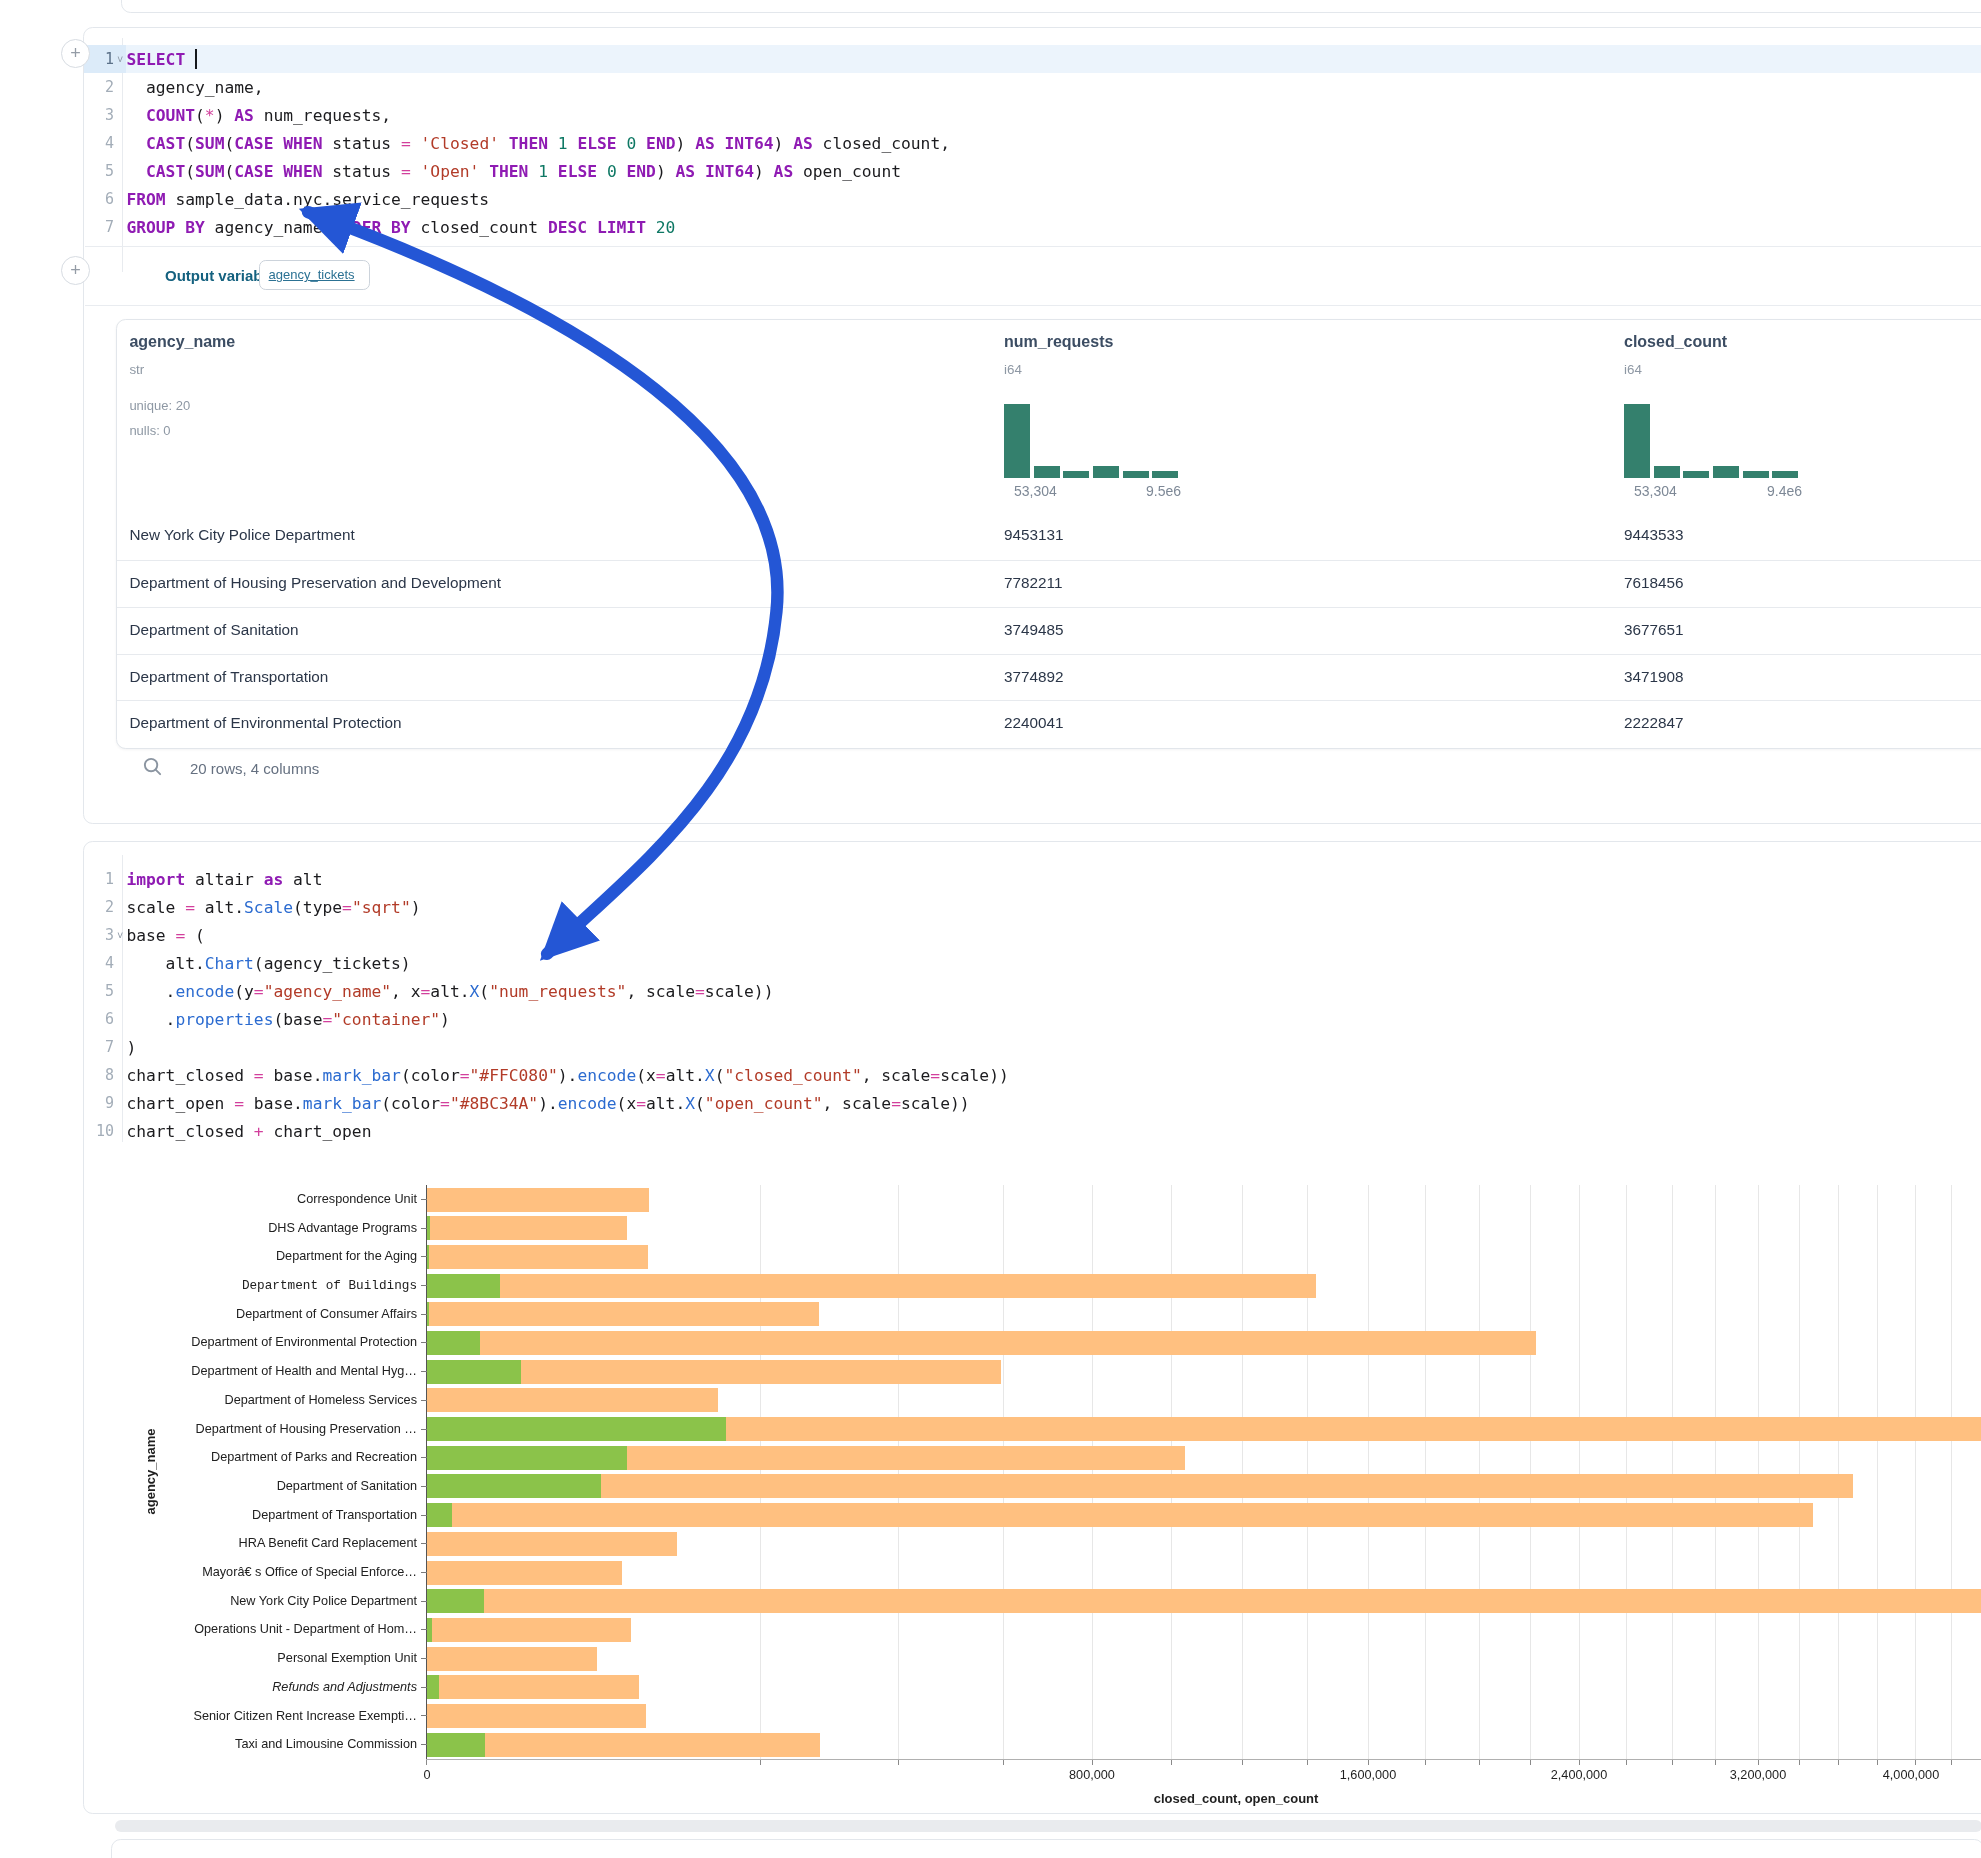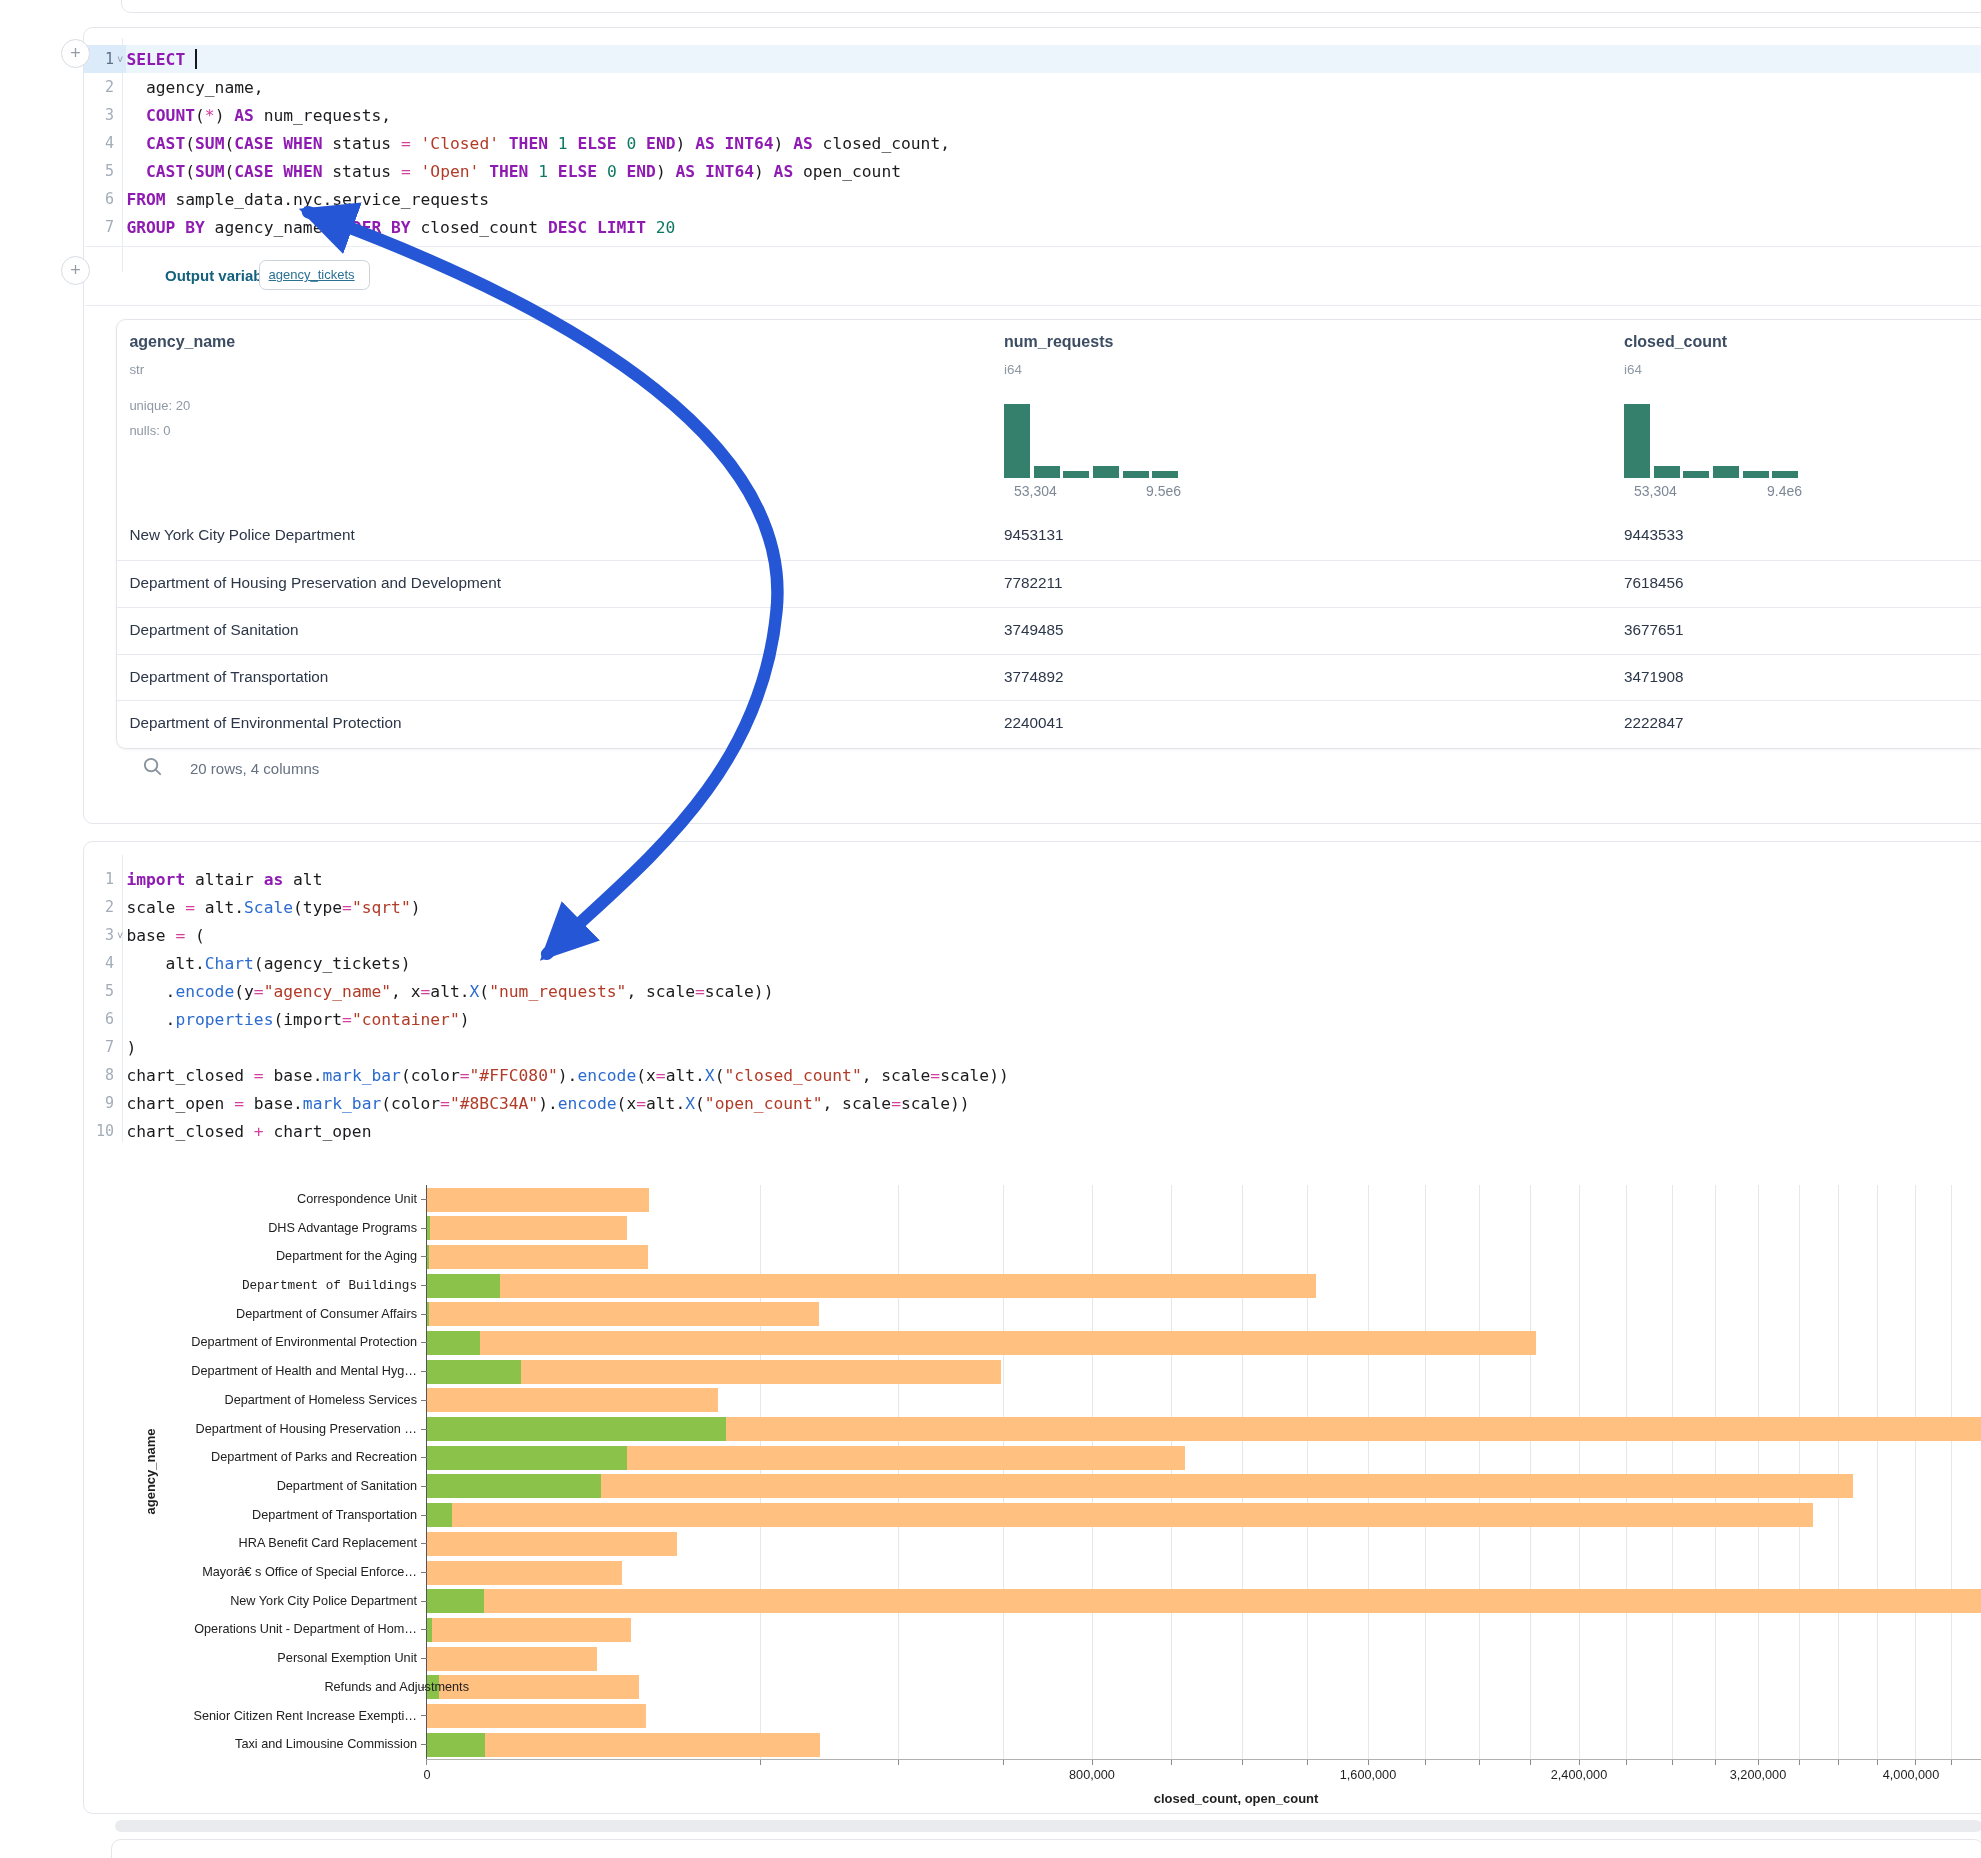--- a/index.html
+++ b/index.html
@@ -155,21 +155,21 @@
   </section>
 
   <section class="card" style="left:83px;top:841px;width:1918px;height:971px;border-radius:9.6px 0 0 9.6px;">
     <div class="gutter-line" style="left:38px;top:13.4px;height:287px;"></div>
     <div class="code-area" id="py-code" style="top:23px;">
         <div class="cl"><span class="ln">1</span><span class="fold"></span><span class="ct"><span class="tok-kw">import</span><span class="tok-plain"> altair </span><span class="tok-kw">as</span><span class="tok-plain"> alt</span></span></div>
         <div class="cl"><span class="ln">2</span><span class="fold"></span><span class="ct"><span class="tok-plain">scale </span><span class="tok-op">=</span><span class="tok-plain"> alt.</span><span class="tok-fn">Scale</span><span class="tok-plain">(type</span><span class="tok-op">=</span><span class="tok-str">"sqrt"</span><span class="tok-plain">)</span></span></div>
         <div class="cl"><span class="ln">3</span><span class="fold">˅</span><span class="ct"><span class="tok-plain">base </span><span class="tok-op">=</span><span class="tok-plain"> (</span></span></div>
         <div class="cl"><span class="ln">4</span><span class="fold"></span><span class="ct"><span class="tok-plain">    alt.</span><span class="tok-fn">Chart</span><span class="tok-plain">(agency_tickets)</span></span></div>
         <div class="cl"><span class="ln">5</span><span class="fold"></span><span class="ct"><span class="tok-plain">    .</span><span class="tok-fn">encode</span><span class="tok-plain">(y</span><span class="tok-op">=</span><span class="tok-str">"agency_name"</span><span class="tok-plain">, x</span><span class="tok-op">=</span><span class="tok-plain">alt.</span><span class="tok-fn">X</span><span class="tok-plain">(</span><span class="tok-str">"num_requests"</span><span class="tok-plain">, scale</span><span class="tok-op">=</span><span class="tok-plain">scale))</span></span></div>
-        <div class="cl"><span class="ln">6</span><span class="fold"></span><span class="ct"><span class="tok-plain">    .</span><span class="tok-fn">properties</span><span class="tok-plain">(import</span><span class="tok-op">=</span><span class="tok-str">"container"</span><span class="tok-plain">)</span></span></div>
+        <div class="cl"><span class="ln">6</span><span class="fold"></span><span class="ct"><span class="tok-plain">    .</span><span class="tok-fn">properties</span><span class="tok-plain">(base</span><span class="tok-op">=</span><span class="tok-str">"container"</span><span class="tok-plain">)</span></span></div>
         <div class="cl"><span class="ln">7</span><span class="fold"></span><span class="ct"><span class="tok-plain">)</span></span></div>
         <div class="cl"><span class="ln">8</span><span class="fold"></span><span class="ct"><span class="tok-plain">chart_closed </span><span class="tok-op">=</span><span class="tok-plain"> base.</span><span class="tok-fn">mark_bar</span><span class="tok-plain">(color</span><span class="tok-op">=</span><span class="tok-str">"#FFC080"</span><span class="tok-plain">).</span><span class="tok-fn">encode</span><span class="tok-plain">(x</span><span class="tok-op">=</span><span class="tok-plain">alt.</span><span class="tok-fn">X</span><span class="tok-plain">(</span><span class="tok-str">"closed_count"</span><span class="tok-plain">, scale</span><span class="tok-op">=</span><span class="tok-plain">scale))</span></span></div>
         <div class="cl"><span class="ln">9</span><span class="fold"></span><span class="ct"><span class="tok-plain">chart_open </span><span class="tok-op">=</span><span class="tok-plain"> base.</span><span class="tok-fn">mark_bar</span><span class="tok-plain">(color</span><span class="tok-op">=</span><span class="tok-str">"#8BC34A"</span><span class="tok-plain">).</span><span class="tok-fn">encode</span><span class="tok-plain">(x</span><span class="tok-op">=</span><span class="tok-plain">alt.</span><span class="tok-fn">X</span><span class="tok-plain">(</span><span class="tok-str">"open_count"</span><span class="tok-plain">, scale</span><span class="tok-op">=</span><span class="tok-plain">scale))</span></span></div>
         <div class="cl"><span class="ln">10</span><span class="fold"></span><span class="ct"><span class="tok-plain">chart_closed </span><span class="tok-op">+</span><span class="tok-plain"> chart_open</span></span></div>
       </div>
   </section>
 
   <div id="chart-layer" style="position:absolute;left:0;top:0;width:1982px;height:1858px;pointer-events:none;">
       <div class="gridline" style="left: 760px; top: 1185px; height: 574px;"></div>
       <div class="xtick" style="left: 760px;"></div>
@@ -275,21 +275,21 @@
       <div class="bar" style="left: 427px; top: 1618px; width: 204px; background: rgb(255, 192, 128);"></div>
       <div class="bar" style="left: 427px; top: 1618px; width: 4.7px; background: rgb(139, 195, 74);"></div>
       <div class="ytick" style="left: 421px; top: 1629px;"></div>
       <div class="ylab" style="right: 1565px; top: 1622px;">Operations Unit - Department of Hom…</div>
       <div class="bar" style="left: 427px; top: 1647px; width: 170px; background: rgb(255, 192, 128);"></div>
       <div class="ytick" style="left: 421px; top: 1658px;"></div>
       <div class="ylab" style="right: 1565px; top: 1651px;">Personal Exemption Unit</div>
       <div class="bar" style="left: 427px; top: 1675px; width: 212px; background: rgb(255, 192, 128);"></div>
       <div class="bar" style="left: 427px; top: 1675px; width: 11.8px; background: rgb(139, 195, 74);"></div>
       <div class="ytick" style="left: 421px; top: 1687px;"></div>
-      <div class="ylab" style="right: 1513px; top: 1680px;">Refunds and Adjustments</div>
+      <div class="ylab" style="right: 1565px; top: 1680px; font-style: italic;">Refunds and Adjustments</div>
       <div class="bar" style="left: 427px; top: 1704px; width: 219px; background: rgb(255, 192, 128);"></div>
       <div class="ytick" style="left: 421px; top: 1715px;"></div>
       <div class="ylab" style="right: 1565px; top: 1709px;">Senior Citizen Rent Increase Exempti…</div>
       <div class="bar" style="left: 427px; top: 1733px; width: 393px; background: rgb(255, 192, 128);"></div>
       <div class="bar" style="left: 427px; top: 1733px; width: 58px; background: rgb(139, 195, 74);"></div>
       <div class="ytick" style="left: 421px; top: 1744px;"></div>
       <div class="ylab" style="right: 1565px; top: 1737px;">Taxi and Limousine Commission</div>
       <div class="xlab" style="left: 427px; top: 1768px;">0</div>
       <div class="xlab" style="left: 1092px; top: 1768px;">800,000</div>
       <div class="xlab" style="left: 1368px; top: 1768px;">1,600,000</div>

